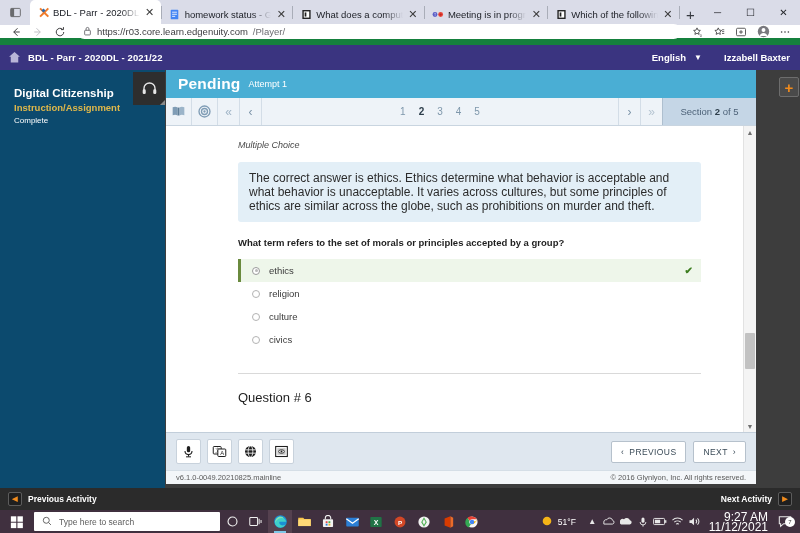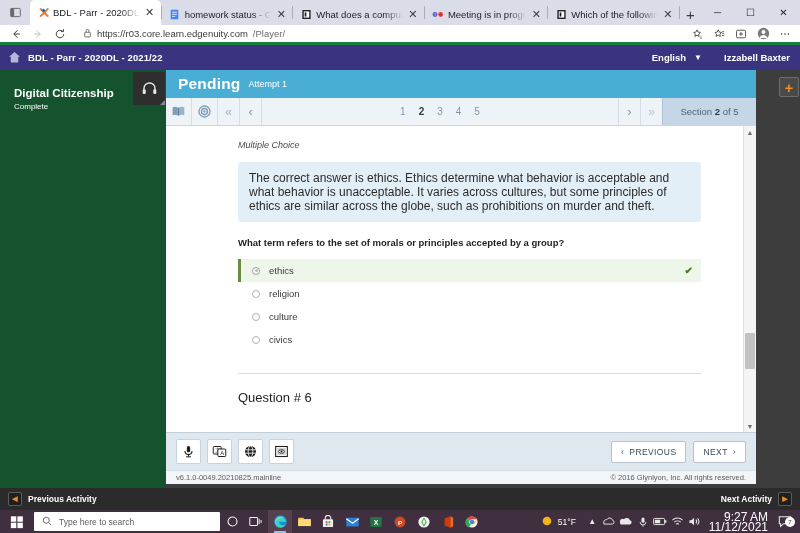--- a/index.html
+++ b/index.html
@@ -38,21 +38,21 @@
             mask-image: linear-gradient(to right, #000 78%, transparent 100%);
   }
   .tab-close { font-size: 11px; color: #3b3b3b; width: 12px; text-align: center; flex: none; }
   .tab-new { width: 22px; height: 22px; display:flex; align-items:center; justify-content:center; font-size:15px; color:#36393f; }
   .win-controls { display: flex; align-items: center; height: 25px; margin-left: auto; }
   .win-btn { width: 33px; height: 25px; display: flex; align-items: center; justify-content: center; font-size: 10px; color: #24262b; }
 
   .browser-toolbar {
     position: absolute; top: 25px; left: 0; width: 800px; height: 20px;
     background: #ffffff; display: flex; align-items: center; padding: 0 5px;
-    border-bottom: 3px solid #15803d;
+    border-bottom: 7px solid #15803d;
   }
   .nav-btn { width: 22px; height: 18px; display:flex; align-items:center; justify-content:center; color:#3a3a3c; }
   .nav-btn.disabled { color: #bfbfc4; }
   .omnibox {
     flex: 1; height: 15px; margin: 0 6px; background: #ffffff;
     border-radius: 8px; display: flex; align-items: center; gap: 5px; padding: 0 6px;
     font-size: 9.5px; color: #3c3c40;
   }
   .omnibox .url-dim { color: #6b6b70; text-align: right; }
   .tool-icons { display: flex; align-items: center; gap: 2px; }
@@ -72,21 +72,21 @@
 
   
   .eg-body {
     position: absolute; top: 70px; left: 0; width: 800px; height: 418px;
     background: #3d3d3d;
   }
 
   
   .eg-sidebar {
     position: absolute; top: 0; left: 0; width: 165px; height: 418px;
-    background: #14532d; padding: 16px 0 13px 14px;
+    background: #0c4a6e; padding: 16px 0 13px 14px;
   }
   .sb-title { color: #ffffff; font-size: 11.5px; font-weight: bold; line-height: 14px; }
   .sb-sub { color: #e0b84a; font-size: 9.5px; font-weight: bold; line-height: 12px; margin-top: 2px; }
   .sb-status { color: #ffffff; font-size: 8px; line-height: 11px; margin-top: 1px; }
   .headphone-btn {
     position: absolute; top: 2px; left: 133px; width: 32px; height: 33px;
     background: #2e2e2e; display: flex; align-items: center; justify-content: center;
   }
   .headphone-btn::after {
     content: ''; position: absolute; right: 0; bottom: 0;
@@ -431,20 +431,21 @@
       <span class="eg-lang">English</span>
       <span class="eg-caret">▼</span>
       <span class="eg-user">Izzabell Baxter</span>
     </div>
   </div>
 
   <div class="eg-body">
 
     <div class="eg-sidebar">
       <div class="sb-title">Digital Citizenship</div>
+      <div class="sb-sub">Instruction/Assignment</div>
       <div class="sb-status">Complete</div>
     </div>
     <div class="headphone-btn">
       <svg width="17" height="17" viewBox="0 0 20 20">
           <path d="M3.5 12V10a6.5 6.5 0 0 1 13 0v2" fill="none" stroke="#e8e8e8" stroke-width="1.6"></path>
           <rect x="2" y="11" width="3.6" height="5.5" rx="1.5" fill="#e8e8e8"></rect>
           <rect x="14.4" y="11" width="3.6" height="5.5" rx="1.5" fill="#e8e8e8"></rect>
         </svg>
     </div>
 

